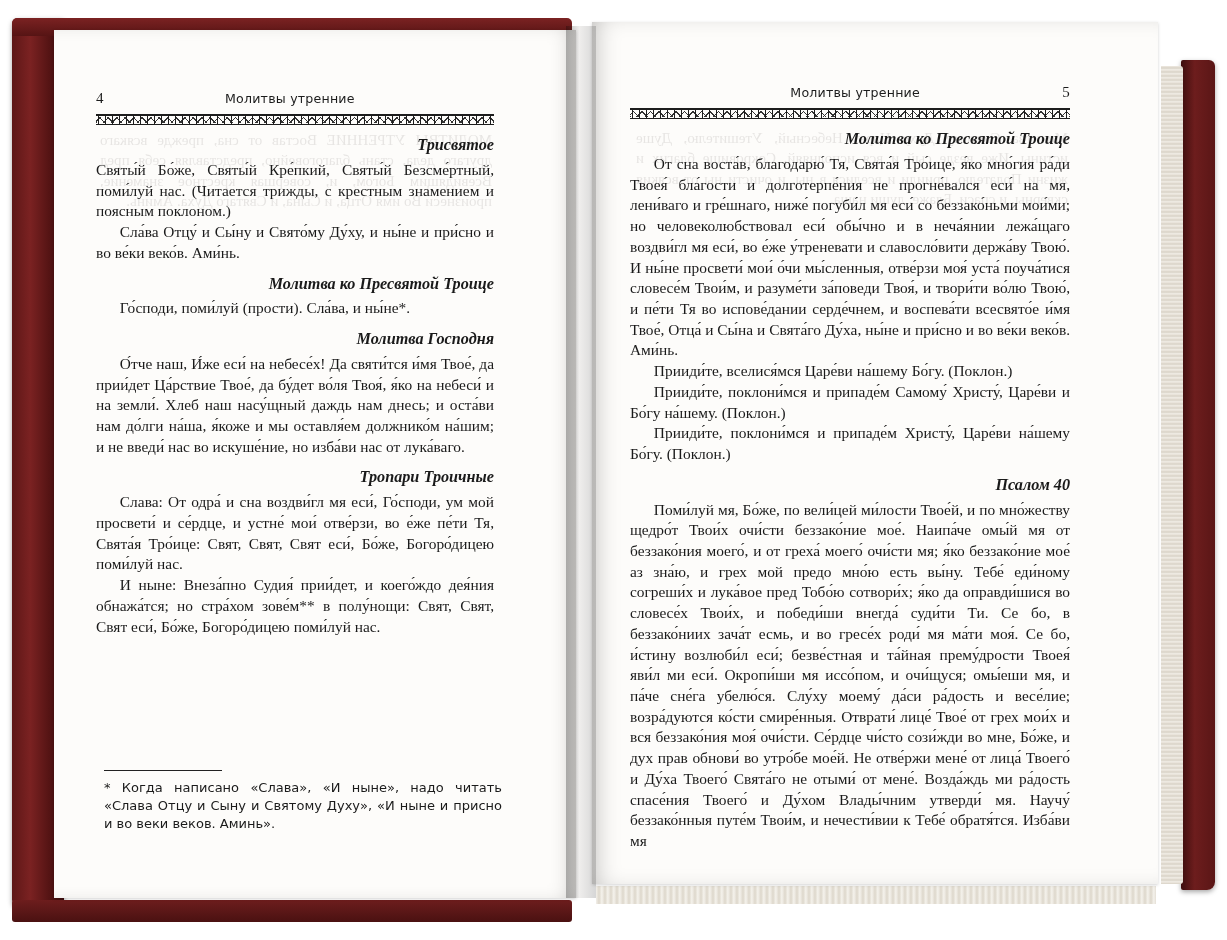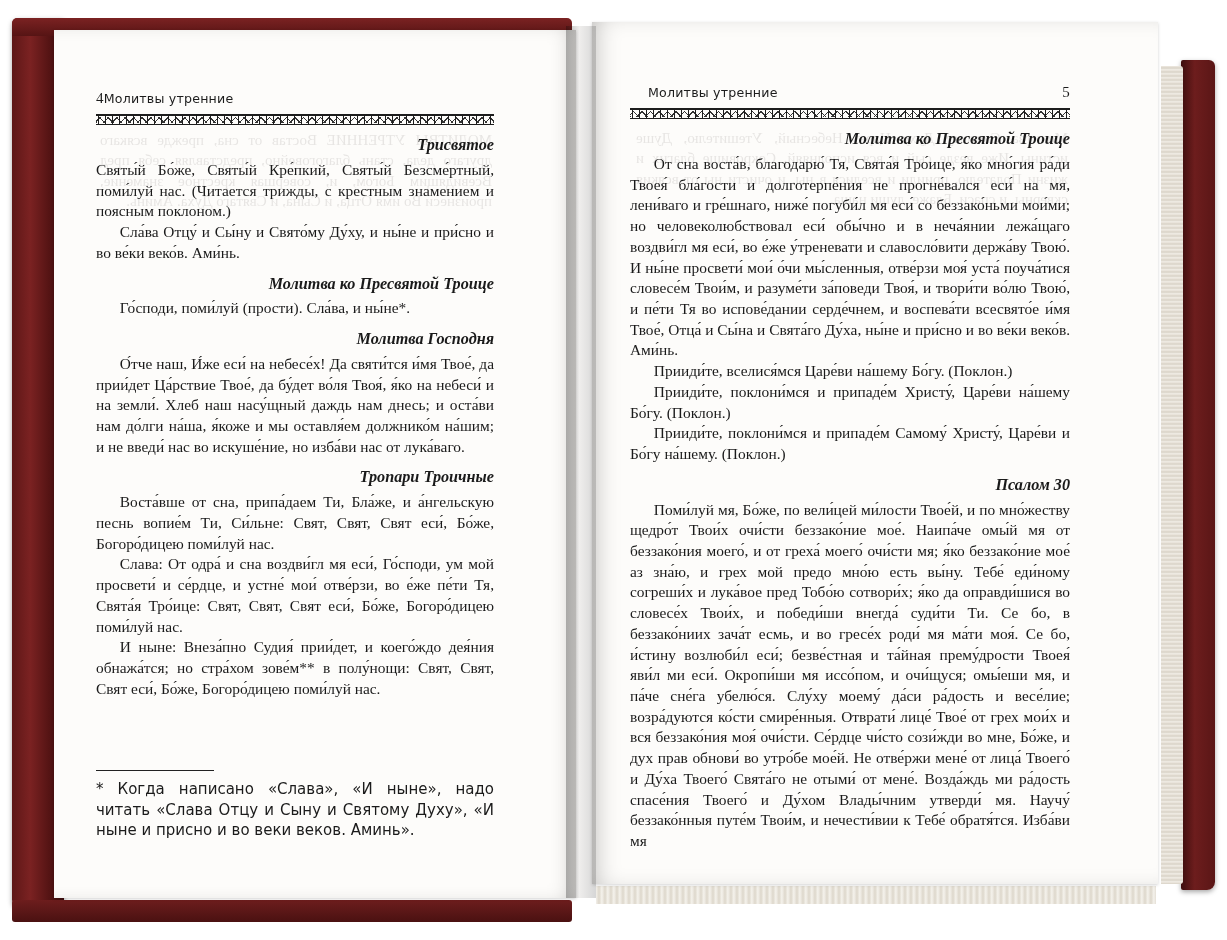--- a/index.html
+++ b/index.html
@@ -124,21 +124,21 @@
     display: flex;
     align-items: baseline;
     font-size: 14.2px;
     letter-spacing: .2px;
     color: #1c1c1c;
     margin-bottom: 6px;
   }
   .running-head .folio { font-size: 15px; }
   .running-head .title {
     flex: 1;
-    text-align: left;
+    text-align: center;
     font-family: "DejaVu Sans", sans-serif;
     font-size: 12.6px;
   }
   .rh-left .folio  { order: 0; }
   .rh-left .title  { order: 1; padding-right: 18px; }
   .rh-right .title { order: 0; padding-left: 18px; }
   .rh-right .folio { order: 1; }
 
   .rule {
     height: 11px;
@@ -180,25 +180,25 @@
   }
   p {
     margin: 0;
     text-indent: 1.55em;
   }
   p.noind { text-indent: 0; }
 
   
   .footnotes {
     position: absolute;
-    left: 96px;
+    left: 104px;
     top: 770px;
     width: 398px;
     font-family: "DejaVu Sans", sans-serif;
-    font-size: 15px;
+    font-size: 13px;
     line-height: 1.38;
     color: #1b1b1b;
     text-align: justify;
   }
   .fn-rule {
     width: 118px;
     height: 1px;
     background: #222;
     margin-bottom: 8px;
   }
@@ -259,21 +259,20 @@
     <p class="noind">Святы́й Бо́же, Святы́й Кре́пкий, Святы́й Безсме́ртный, поми́луй нас. (Читается трижды, с крестным знамением и поясным поклоном.)</p>
     <p>Сла́ва Отцу́ и Сы́ну и Свято́му Ду́ху, и ны́не и при́сно и во ве́ки веко́в. Ами́нь.</p>
 
     <h2 class="sect">Молитва ко Пресвятой Троице</h2>
     <p>Го́споди, поми́луй (прости). Сла́ва, и ны́не*.</p>
 
     <h2 class="sect">Молитва Господня</h2>
     <p>О́тче наш, И́же еси́ на небесе́х! Да святи́тся и́мя Твое́, да прии́дет Ца́рствие Твое́, да бу́дет во́ля Твоя́, я́ко на небеси́ и на земли́. Хлеб наш насу́щный даждь нам днесь; и оста́ви нам до́лги на́ша, я́коже и мы оставля́ем должнико́м на́шим; и не введи́ нас во искуше́ние, но изба́ви нас от лука́ваго.</p>
 
     <h2 class="sect">Тропари Троичные</h2>
-    <p>Воста́вше от сна, припа́даем Ти, Бла́же, и а́нгельскую песнь вопие́м Ти, Си́льне: Свят, Свят, Свят еси́, Бо́же, Богоро́дицею поми́луй нас.</p>
     <p>Слава: От одра́ и сна воздви́гл мя еси́, Го́споди, ум мой просвети́ и се́рдце, и устне́ мои́ отве́рзи, во е́же пе́ти Тя, Свята́я Тро́ице: Свят, Свят, Свят еси́, Бо́же, Богоро́дицею поми́луй нас.</p>
     <p>И ныне: Внеза́пно Судия́ прии́дет, и коего́ждо дея́ния обнажа́тся; но стра́хом зове́м** в полу́нощи: Свят, Свят, Свят еси́, Бо́же, Богоро́дицею поми́луй нас.</p>
   </div>
 
   <div class="footnotes">
     <div class="fn-rule"></div>
     <p>* Когда написано «Слава», «И ныне», надо читать «Слава Отцу и Сыну и Святому Духу», «И ныне и присно и во веки веков. Аминь».</p>
   </div>
 
   <div class="text-col col-right">
@@ -282,20 +281,20 @@
       <span class="title">Молитвы утренние</span>
       <span class="folio">5</span>
     </div>
     <div class="rule">
         <span class="diamonds"></span>
       </div>
 
     <h2 class="sect">Молитва ко Пресвятой Троице</h2>
     <p>От сна воста́в, благодарю́ Тя, Свята́я Тро́ице, я́ко мно́гия ра́ди Твоея́ бла́гости и долготерпе́ния не прогне́вался еси́ на мя, лени́ваго и гре́шнаго, ниже́ погуби́л мя еси́ со беззако́ньми мои́ми; но человеколюбствовал еси́ обы́чно и в неча́янии лежа́щаго воздви́гл мя еси́, во е́же у́тренева­ти и славосло́вити держа́ву Твою́. И ны́не просвети́ мои́ о́чи мы́сленныя, отве́рзи моя́ уста́ поуча́тися словесе́м Тво­и́м, и разуме́ти за́поведи Твоя́, и твори́ти во́лю Твою́, и пе́ти Тя во испове́дании серде́чнем, и воспева́ти всесвято́е и́мя Твое́, Отца́ и Сы́на и Свята́го Ду́ха, ны́не и при́сно и во ве́ки веко́в. Ами́нь.</p>
     <p>Прииди́те, вселися́мся Царе́ви на́шему Бо́гу. (Поклон.)</p>
+    <p>Прииди́те, поклони́мся и припаде́м Самому́ Христу́, Царе́ви и Бо́гу на́шему. (Поклон.)</p>
     <p>Прииди́те, поклони́мся и припаде́м Христу́, Царе́ви на́шему Бо́гу. (Поклон.)</p>
-    <p>Прииди́те, поклони́мся и припаде́м Самому́ Христу́, Царе́ви и Бо́гу на́шему. (Поклон.)</p>
-
-    <h2 class="sect">Псалом 30</h2>
+
+    <h2 class="sect">Псалом 40</h2>
     <p>Поми́луй мя, Бо́же, по вели́цей ми́лости Твое́й, и по мно́жеству щедро́т Твои́х очи́сти беззако́ние мое́. Наипа́че омы́й мя от беззако́ния моего́, и от греха́ моего́ очи́сти мя; я́ко беззако́ние мое́ аз зна́ю, и грех мой предо мно́ю есть вы́ну. Тебе́ еди́ному согреши́х и лука́вое пред Тобо́ю сотвори́х; я́ко да оправди́шися во словесе́х Твои́х, и победи́ши внегда́ суди́ти Ти. Се бо, в беззако́ниих зача́т есмь, и во гресе́х роди́ мя ма́ти моя́. Се бо, и́стину возлюби́л еси́; безве́стная и та́йная прему́дрости Твоея́ яви́л ми еси́. Окропи́ши мя иссо́пом, и очи́щуся; омы́еши мя, и па́че сне́га убелю́ся. Слу́ху моему́ да́си ра́дость и весе́лие; возра́дуются ко́сти смире́нныя. Отврати́ лице́ Твое́ от грех мои́х и вся беззако́ния моя́ очи́сти. Се́рдце чи́сто сози́жди во мне, Бо́же, и дух прав обнови́ во утро́бе мое́й. Не отве́ржи мене́ от лица́ Твоего́ и Ду́ха Твоего́ Свята́го не отыми́ от мене́. Возда́ждь ми ра́дость спасе́ния Твое­го́ и Ду́хом Влады́чним утверди́ мя. Научу́ беззако́нныя путе́м Твои́м, и нечести́вии к Тебе́ обратя́тся. Изба́ви мя</p>
   </div>
 
 </div>
 
 </body></html>

